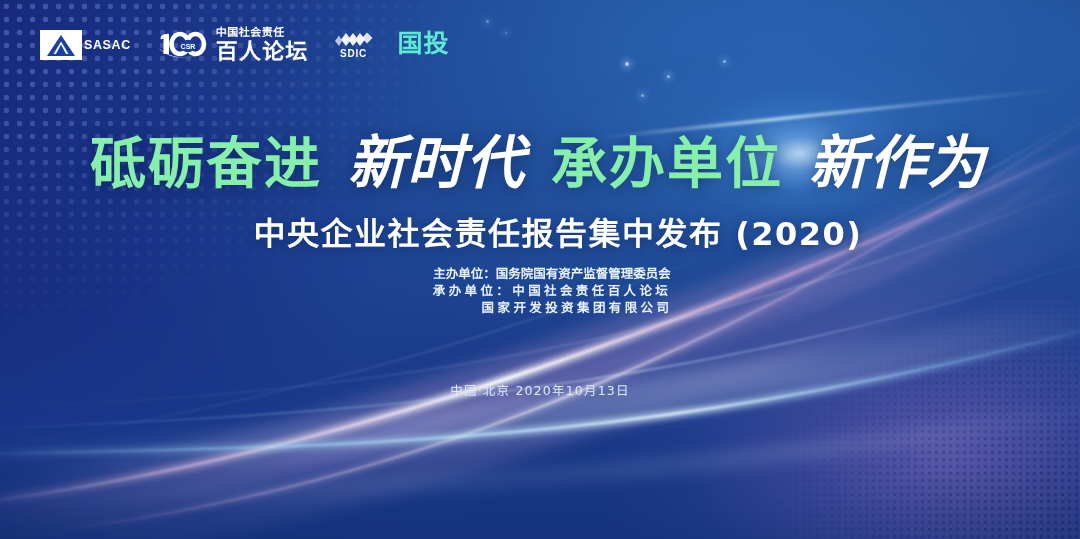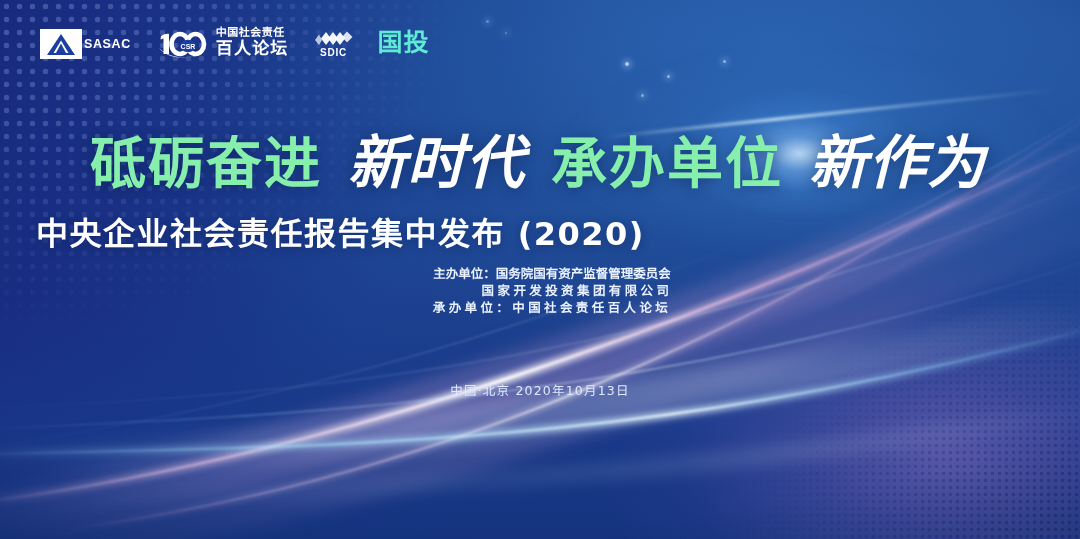--- a/index.html
+++ b/index.html
@@ -89,21 +89,21 @@
   .sasac-mark{width:42px;height:30px;}
   .sasac-word{
     color:#ffffff;font-weight:700;font-size:12.5px;letter-spacing:.6px;
     font-family:"Liberation Sans",sans-serif;line-height:1;
   }
   .logo-csr{display:flex;align-items:flex-start;gap:9px;}
   .csr-100{width:50px;height:34px;}
   .csr-text{display:flex;flex-direction:column;gap:1px;}
   .csr-top{color:#fff;font-size:11px;letter-spacing:.5px;font-weight:700;line-height:1.05;
            font-family:"DejaVu Sans","Liberation Sans",sans-serif;}
-  .csr-bot{color:#fff;font-size:17px;letter-spacing:1.2px;font-weight:700;line-height:1.05;
+  .csr-bot{color:#fff;font-size:22px;letter-spacing:1.2px;font-weight:700;line-height:1.05;
            font-family:"DejaVu Sans","Liberation Sans",sans-serif;}
   .logo-sdic{display:flex;align-items:flex-start;gap:25px;}
   .sdic-left{display:flex;flex-direction:column;align-items:center;gap:1px;}
   .sdic-mark{width:38px;height:17px;}
   .sdic-word{color:#fff;font-size:10px;font-weight:700;letter-spacing:.8px;line-height:1;}
   .sdic-cn{color:#5eead4;font-size:25px;font-weight:700;letter-spacing:1px;line-height:1;
            font-family:"DejaVu Sans","Liberation Sans",sans-serif;}
 
   
   .headline{
@@ -121,21 +121,21 @@
     font-family:"DejaVu Serif","Liberation Serif",serif;
     font-style:italic;
     text-shadow:0 2px 16px rgba(10,30,80,.6);
     vertical-align:middle;
     padding:0 4px;
   }
   .hl-gap{display:inline-block;width:22px;}
 
   
   .subtitle{
-    position:absolute;left:0;right:0;top:208px;text-align:left;z-index:6;
+    position:absolute;left:0;right:0;top:208px;text-align:center;z-index:6;
     color:#ffffff;font-size:32px;font-weight:700;letter-spacing:1.5px;
     font-family:"DejaVu Sans","Liberation Sans",sans-serif;
     text-shadow:0 2px 10px rgba(10,30,80,.45);
     white-space:nowrap;
     margin-left:36px;
   }
 
   
   .orgs{
     position:absolute;left:0;right:0;top:265px;text-align:center;z-index:6;
@@ -290,19 +290,19 @@
   </div>
 
   <div class="headline">
     <span class="hl-reg">砥砺奋进</span><span class="hl-gap"></span><span class="hl-cal">新时代</span><span class="hl-gap"></span><span class="hl-reg">承办单位</span><span class="hl-gap"></span><span class="hl-cal">新作为</span>
   </div>
 
   <div class="subtitle">中央企业社会责任报告集中发布 (2020)</div>
 
   <div class="orgs">
     <div class="org-line">主办单位：国务院国有资产监督管理委员会</div>
+    <div class="org-line wide">承办单位：中国社会责任百人论坛</div>
     <div class="org-line wide2">国家开发投资集团有限公司</div>
-    <div class="org-line wide">承办单位：中国社会责任百人论坛</div>
   </div>
 
   <div class="dateline">中国·北京   2020年10月13日</div>
 
 </div>
 
 </body></html>

